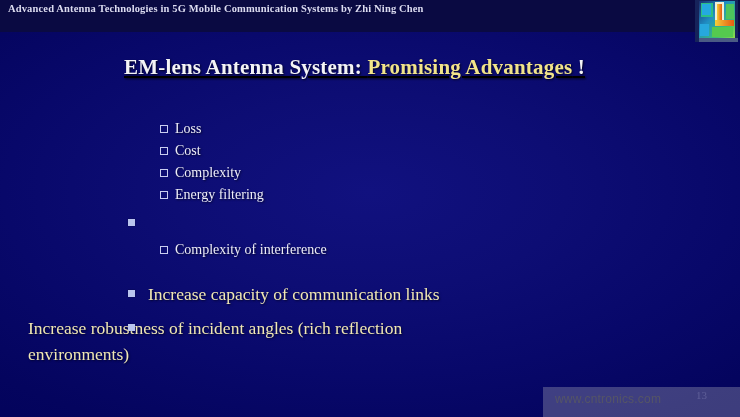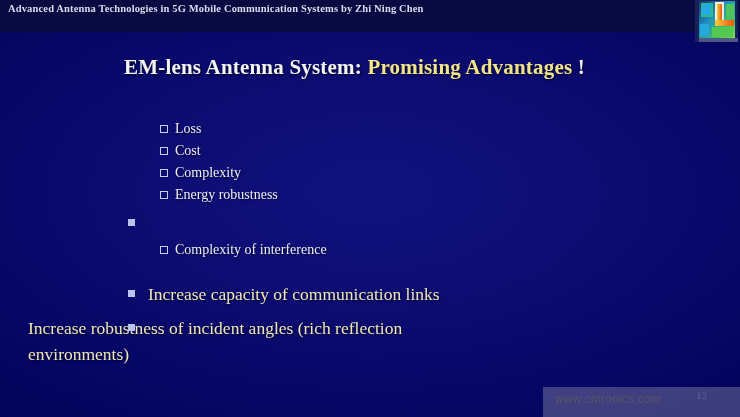--- a/index.html
+++ b/index.html
@@ -57,20 +57,21 @@
 
   
   #slide-title {
     position: absolute;
     left: 124px;
     top: 55px;
     font-size: 21px;
     font-weight: bold;
     white-space: nowrap;
     letter-spacing: 0.2px;
+    text-decoration: underline;
   }
   .title-white {
     color: #f4f4f6;
     text-shadow: 1px 1px 2px rgba(0,0,0,0.75);
   }
   .title-gold {
     color: #f2e48a;
     text-shadow: 1px 1px 2px rgba(0,0,0,0.75);
   }
 
@@ -208,21 +209,21 @@
     <div class="lvl2">
       <span class="lvl2-marker"></span>
       <span class="lvl2-text">Cost</span>
     </div>
     <div class="lvl2">
       <span class="lvl2-marker"></span>
       <span class="lvl2-text">Complexity</span>
     </div>
     <div class="lvl2">
       <span class="lvl2-marker"></span>
-      <span class="lvl2-text">Energy robustness</span>
+      <span class="lvl2-text">Energy filtering</span>
     </div>
 
     <div class="lvl1" style="margin-top:4px;">
       <span class="lvl1-marker"></span>
     </div>
     <div class="lvl2">
       <span class="lvl2-marker"></span>
       <span class="lvl2-text">Complexity of interference</span>
     </div>
 

